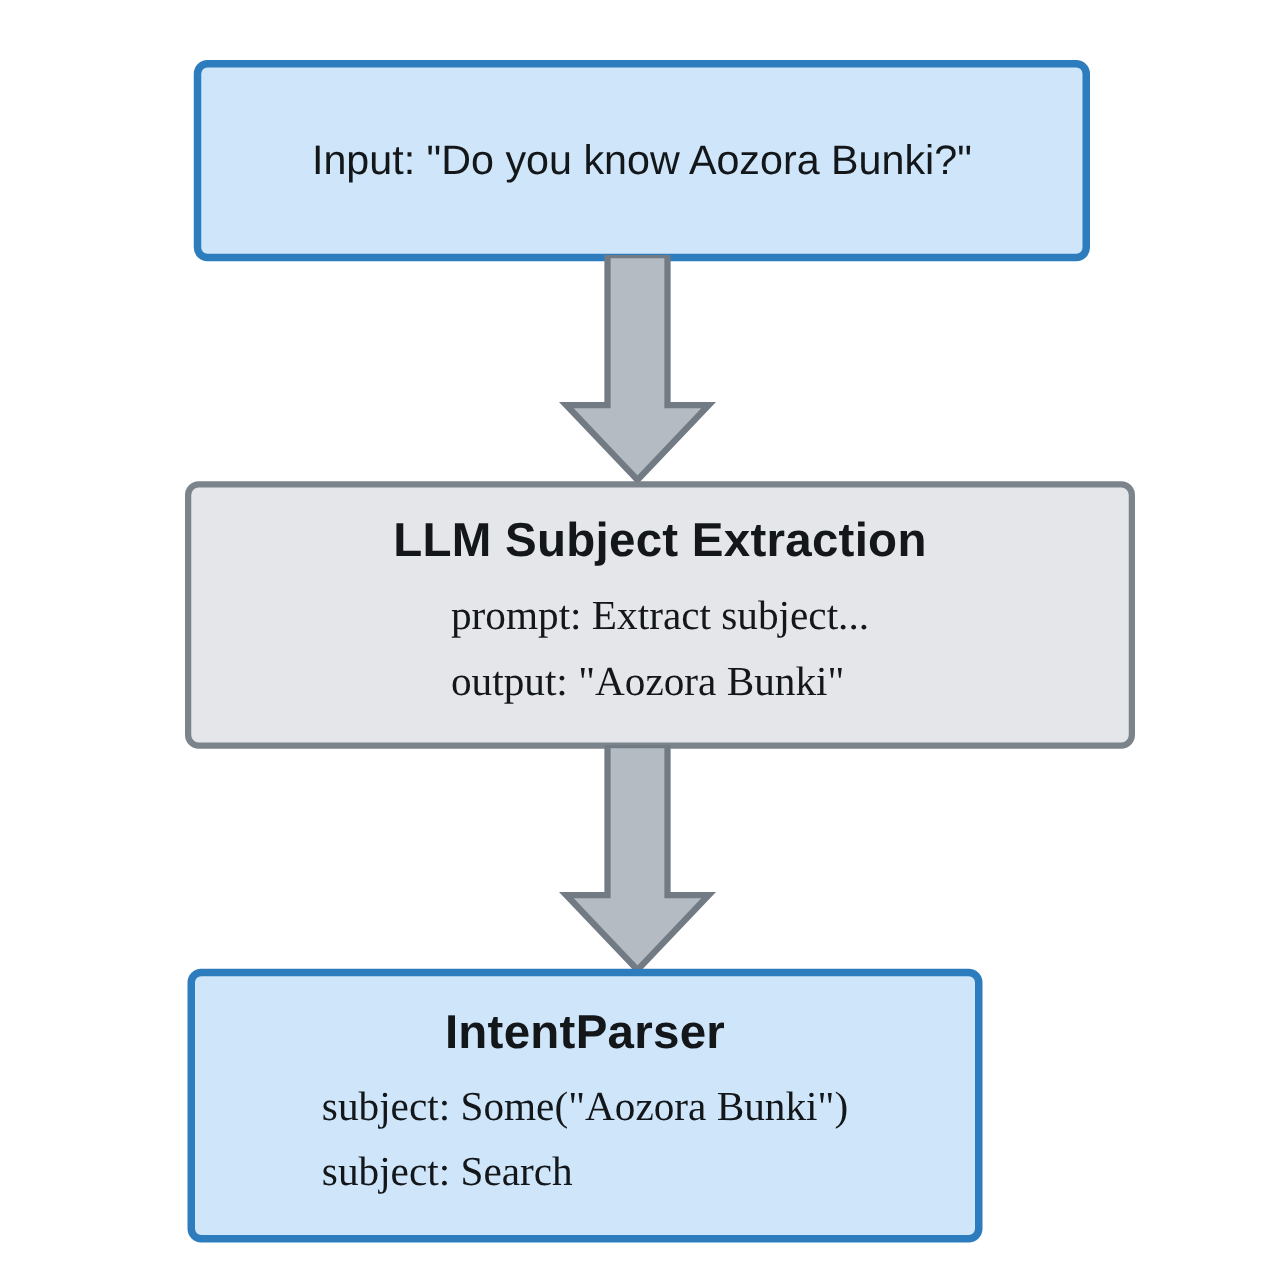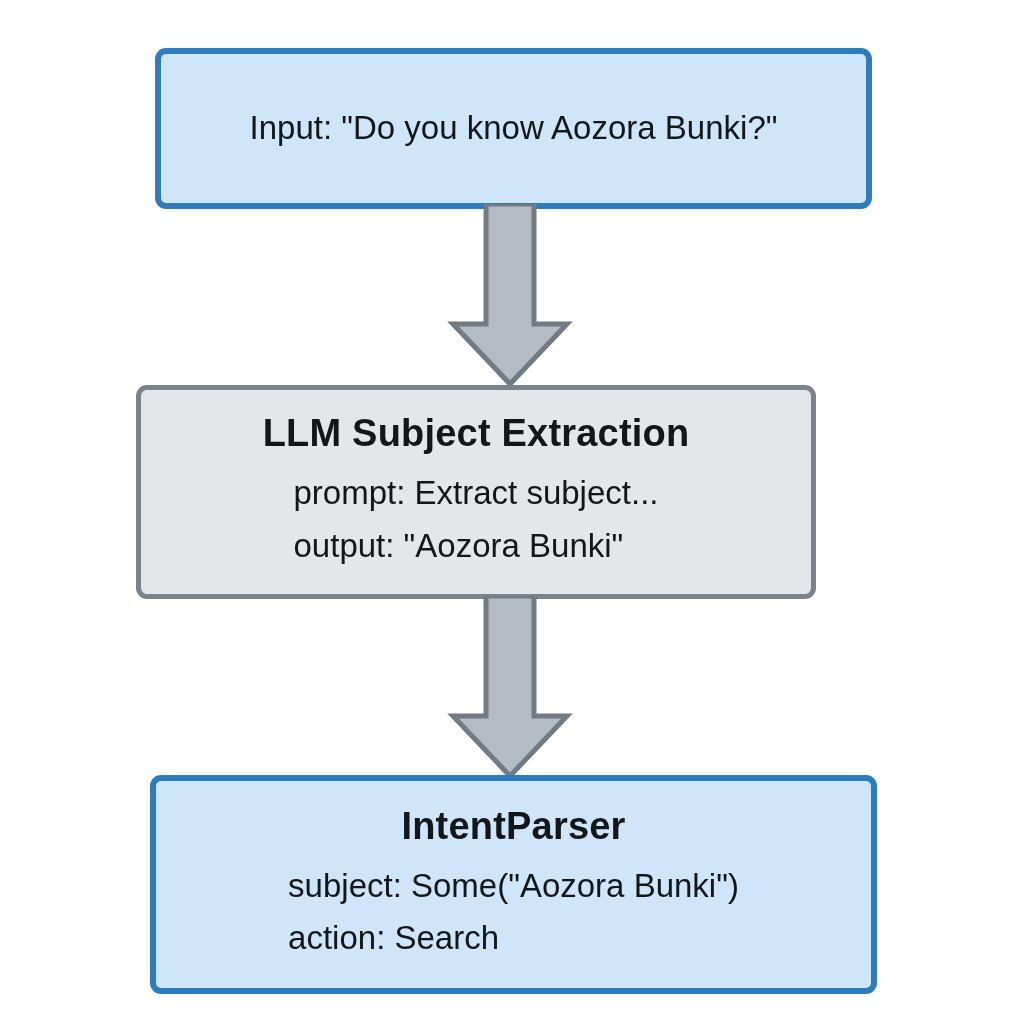--- a/index.html
+++ b/index.html
@@ -34,38 +34,39 @@
     background: var(--gray-box-fill, #e4e6e9);
     border: 5px solid var(--gray-box-border, #7b838b);
   }
   #node-input {
     left: 155px; top: 48px;
     width: 717px; height: 161px;
     font-size: 33px;
     line-height: 1.72;
   }
   #node-llm {
-    left: 136px; top: 385px;
-    width: 680px; height: 214px;
+    left: 148px; top: 385px;
+    width: 760px; height: 214px;
   }
   #node-intent {
     left: 150px; top: 775px;
-    width: 727px; height: 219px;
+    width: 636px; height: 219px;
   }
   .node-title {
     font-size: 38px;
     font-weight: 700;
     margin-bottom: 12px;
     letter-spacing: 0.2px;
   }
   .node-body {
     display: inline-block;
     text-align: left;
     font-size: 33px;
     line-height: 1.58;
+    font-family: Liberation Serif, serif;
   }
   .flow-arrow {
     position: absolute;
     width: 130px;
     height: 184px;
     left: 445px;
   }
   #arrow-1 { top: 204px; }
   #arrow-2 { top: 596px; }
   .flow-arrow polygon {
@@ -97,17 +98,17 @@
   </div>
 
   <svg class="flow-arrow" id="arrow-2" viewBox="0 0 130 184" xmlns="http://www.w3.org/2000/svg">
     <polygon points="41,0 89,0 89,120 122,120 65,180 8,120 41,120"></polygon>
   </svg>
 
   <div class="node blue" id="node-intent">
     <div class="node-title">IntentParser</div>
     <div class="node-body">
       <div class="node-line">subject: Some("Aozora Bunki")</div>
-      <div class="node-line">action: Search</div>
+      <div class="node-line">subject: Search</div>
     </div>
   </div>
 
 </div>
 
 </body></html>

